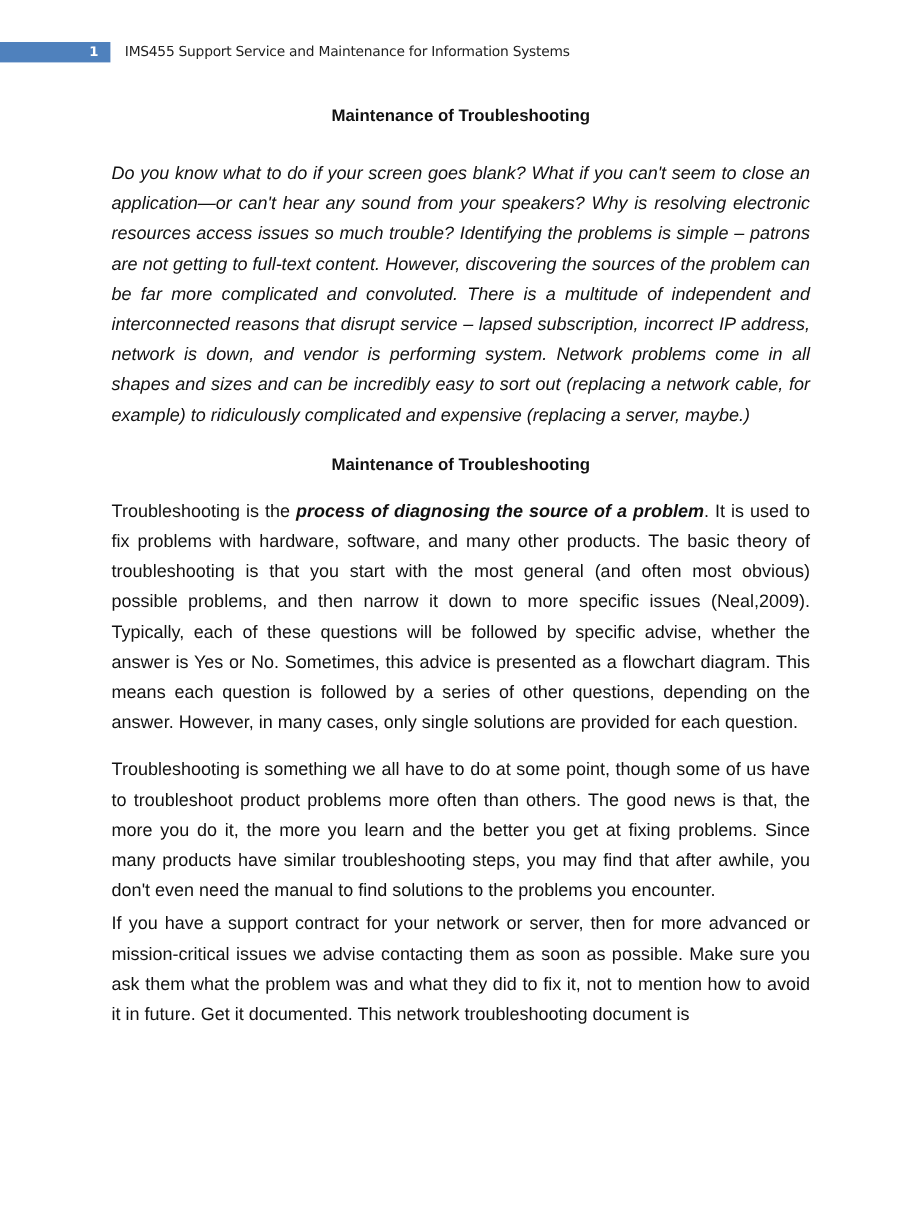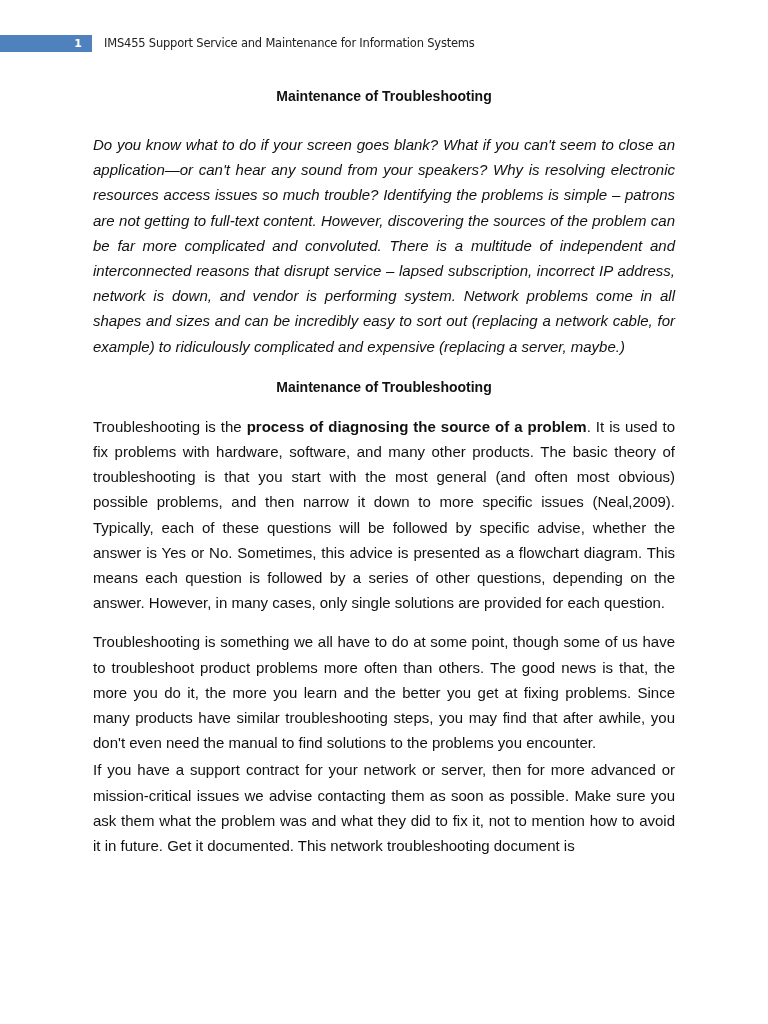--- a/index.html
+++ b/index.html
@@ -68,21 +68,21 @@
       line-height: 25.2px;
       text-align: justify;
       margin: 0;
       color: #111;
     }
     .h-intro { margin-bottom: 23px; }
     .p-intro { margin-bottom: 16px; font-style: italic; }
     .h-def { margin-bottom: 14px; }
     .p-def1 { margin-bottom: 14px; }
     .p-def2 { margin-bottom: 2px; }
-    .emph { font-weight: bold; }
+    .emph { font-weight: bold; font-style: italic; }
   </style>
 </head>
 <body>
 
 <div class="page-header">
   <div class="page-number-bar">
     <span>1</span>
   </div>
   <div class="header-title">IMS455 Support Service and Maintenance for Information Systems</div>
 </div>

